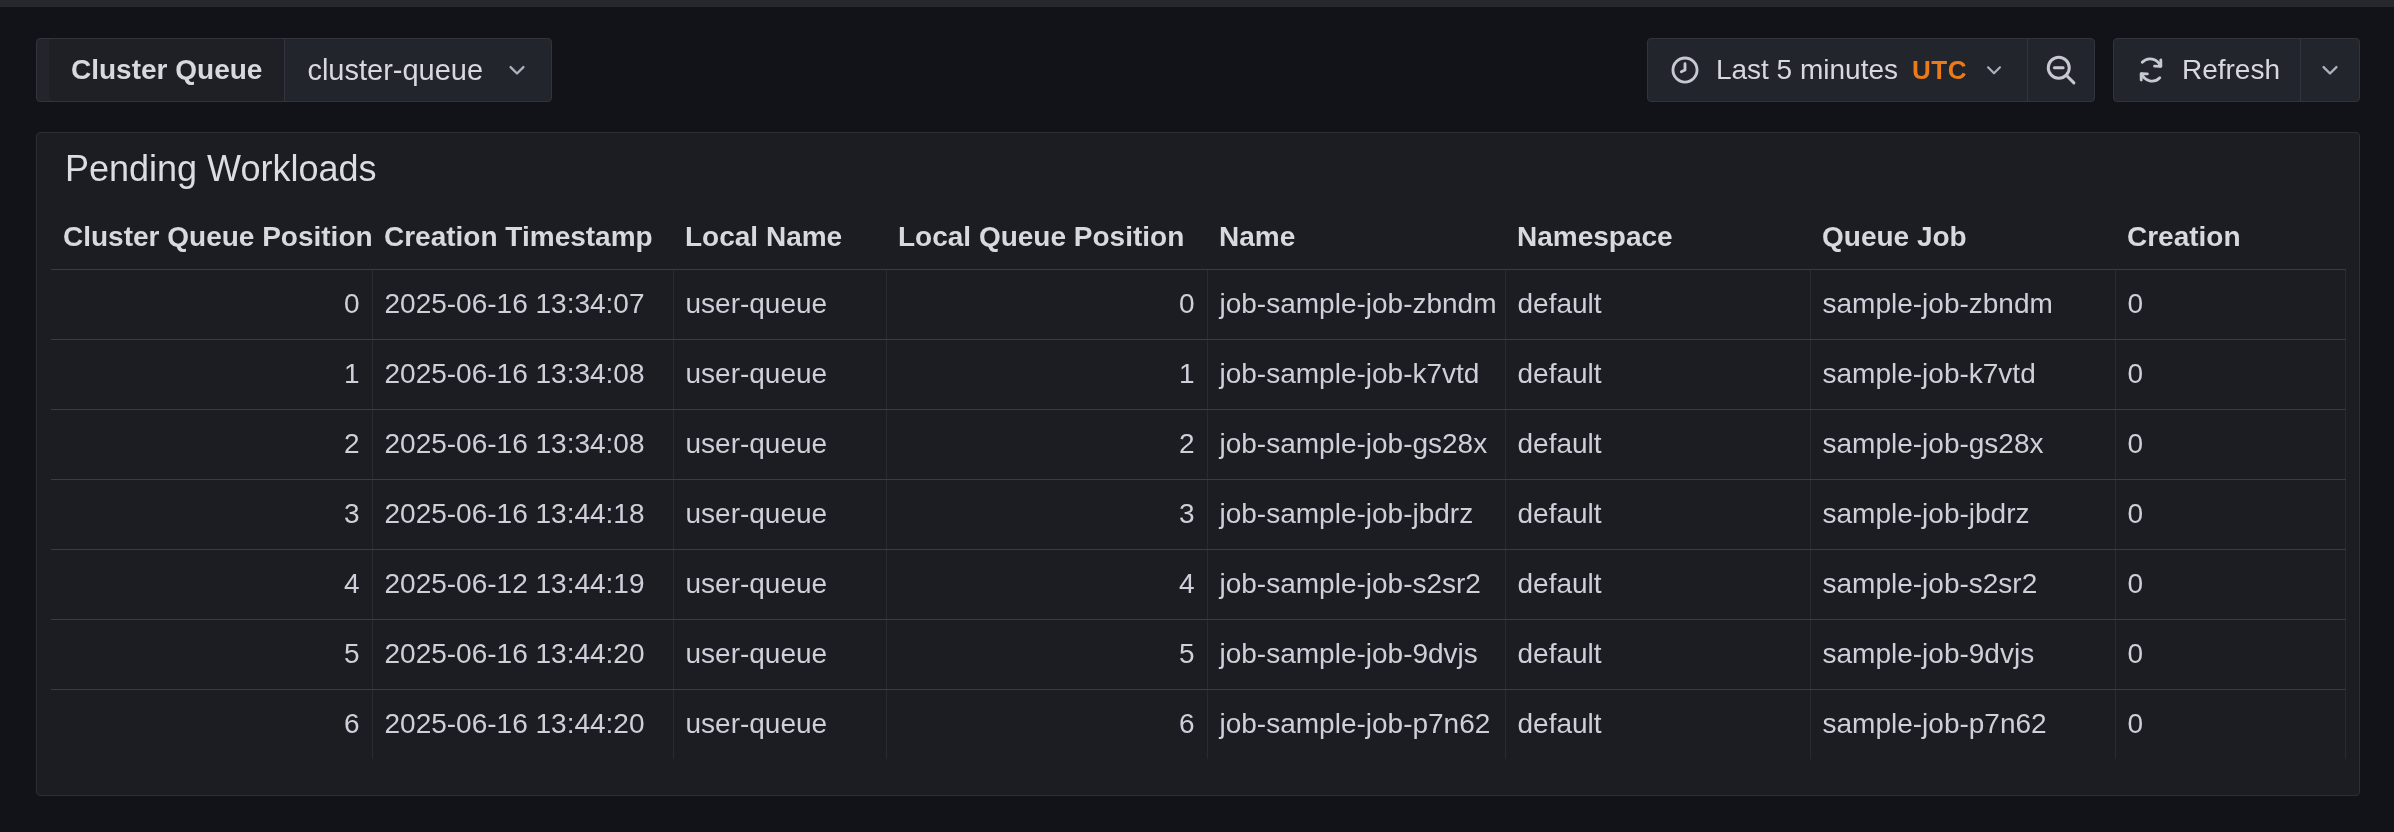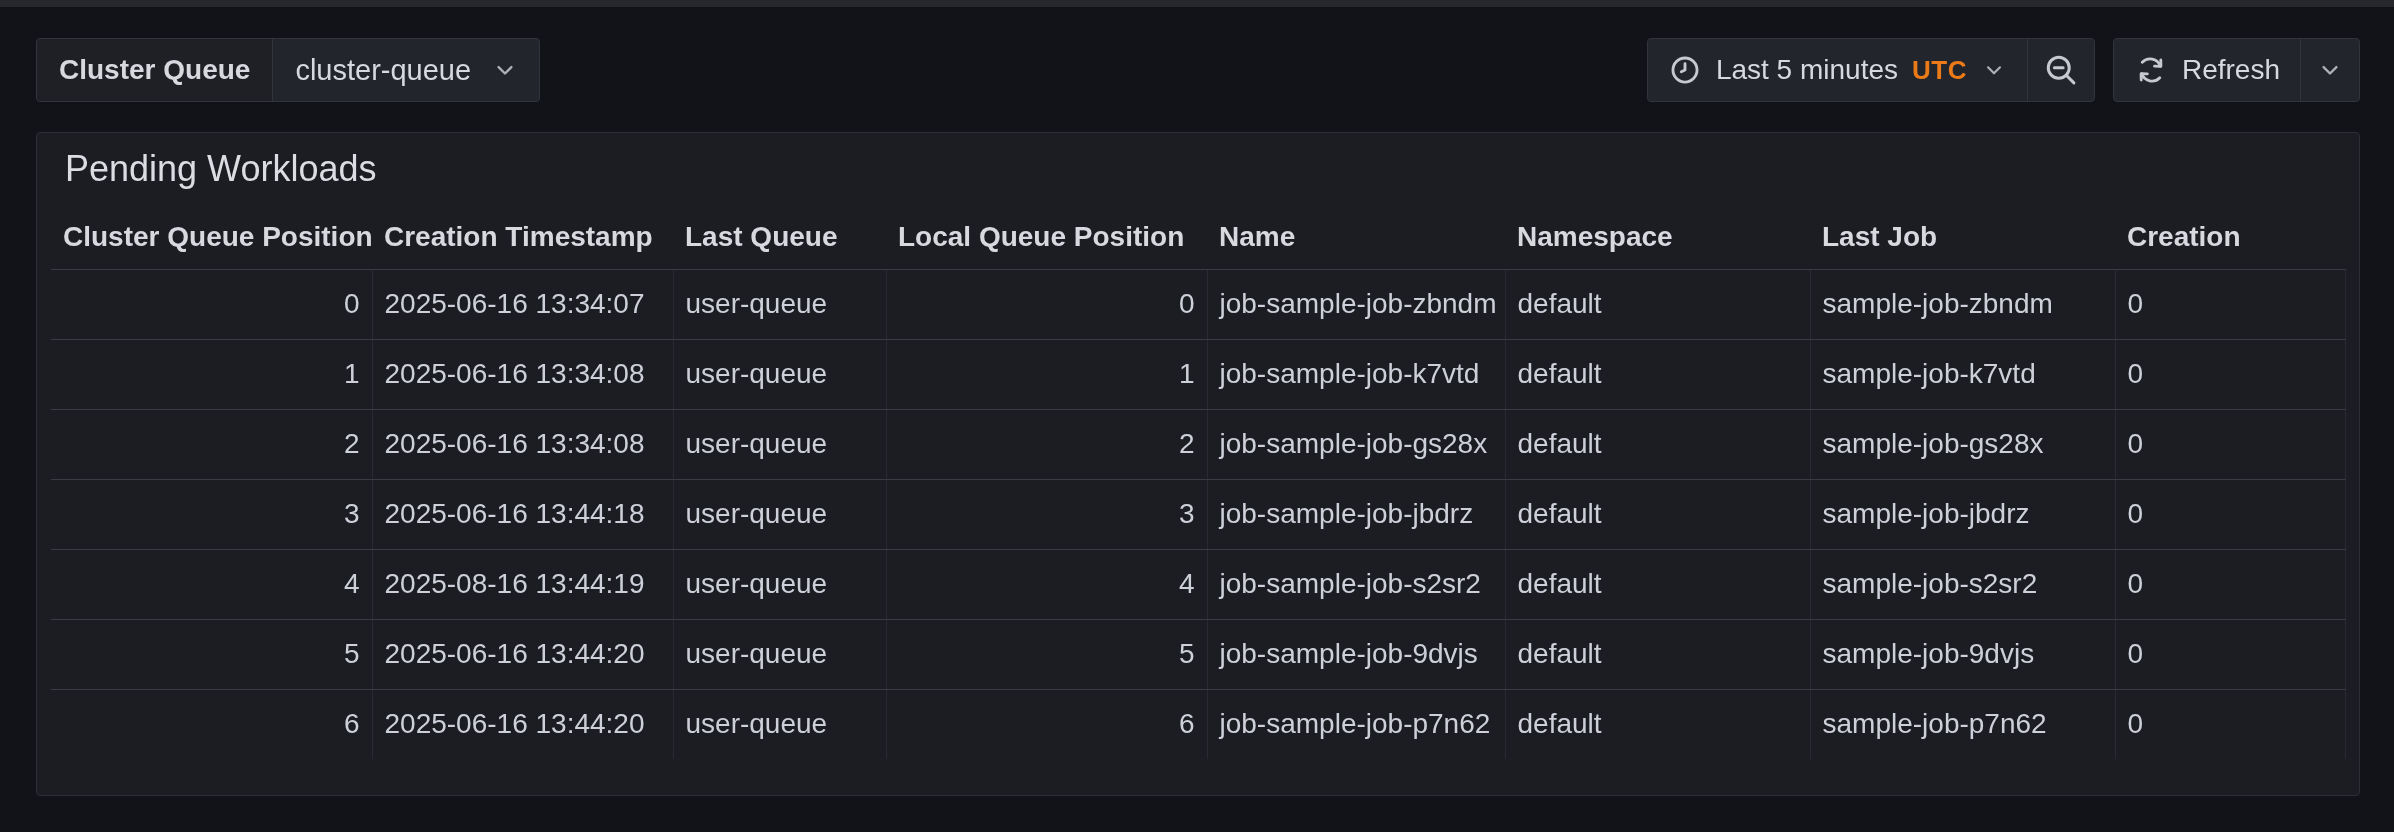--- a/index.html
+++ b/index.html
@@ -20,20 +20,21 @@
   }
   .group {
     display:flex; align-items:stretch; height:64px;
     background:#22252b; border:1px solid #31343c; border-radius:4px;
   }
   .var-label {
     display:flex; align-items:center; padding:0 22px;
     font-size:28px; font-weight:600; color:#d8d9df;
     border-right:1px solid #31343c; background:#1e2026;
     border-radius:4px 0 0 4px;
+    margin-left:12px;
   }
   .var-value {
     display:flex; align-items:center; gap:20px; padding:0 20px 0 22px;
     font-size:29px; color:#d8d9df; cursor:pointer;
   }
   .right-controls { display:flex; gap:18px;margin-left:8px; }
   .btn {
     display:flex; align-items:center; gap:14px; padding:0 20px;
     font-size:28px; font-weight:500; color:#d8d9df; cursor:pointer;
     background:transparent; border:none;
@@ -144,25 +145,25 @@
           <col style="width: 321px;">
           <col style="width: 298px;">
           <col style="width: 305px;">
           <col style="width: 305px;">
           <col style="width: 230px;">
         </colgroup>
       <thead>
           <tr id="header-row">
             <th>Cluster Queue Position</th>
             <th>Creation Timestamp</th>
-            <th>Last Queue</th>
+            <th>Local Name</th>
             <th>Local Queue Position</th>
             <th>Name</th>
             <th>Namespace</th>
-            <th>Last Job</th>
+            <th>Queue Job</th>
             <th>Creation</th>
           </tr>
         </thead>
       <tbody id="body-rows">
           <tr class="body-row">
             <td class="al-right">0</td>
             <td>2025-06-16 13:34:07</td>
             <td>user-queue</td>
             <td class="al-right">0</td>
             <td>job-sample-job-zbndm</td>
@@ -195,21 +196,21 @@
             <td>2025-06-16 13:44:18</td>
             <td>user-queue</td>
             <td class="al-right">3</td>
             <td>job-sample-job-jbdrz</td>
             <td>default</td>
             <td>sample-job-jbdrz</td>
             <td>0</td>
           </tr>
           <tr class="body-row">
             <td class="al-right">4</td>
-            <td>2025-08-16 13:44:19</td>
+            <td>2025-06-12 13:44:19</td>
             <td>user-queue</td>
             <td class="al-right">4</td>
             <td>job-sample-job-s2sr2</td>
             <td>default</td>
             <td>sample-job-s2sr2</td>
             <td>0</td>
           </tr>
           <tr class="body-row">
             <td class="al-right">5</td>
             <td>2025-06-16 13:44:20</td>

